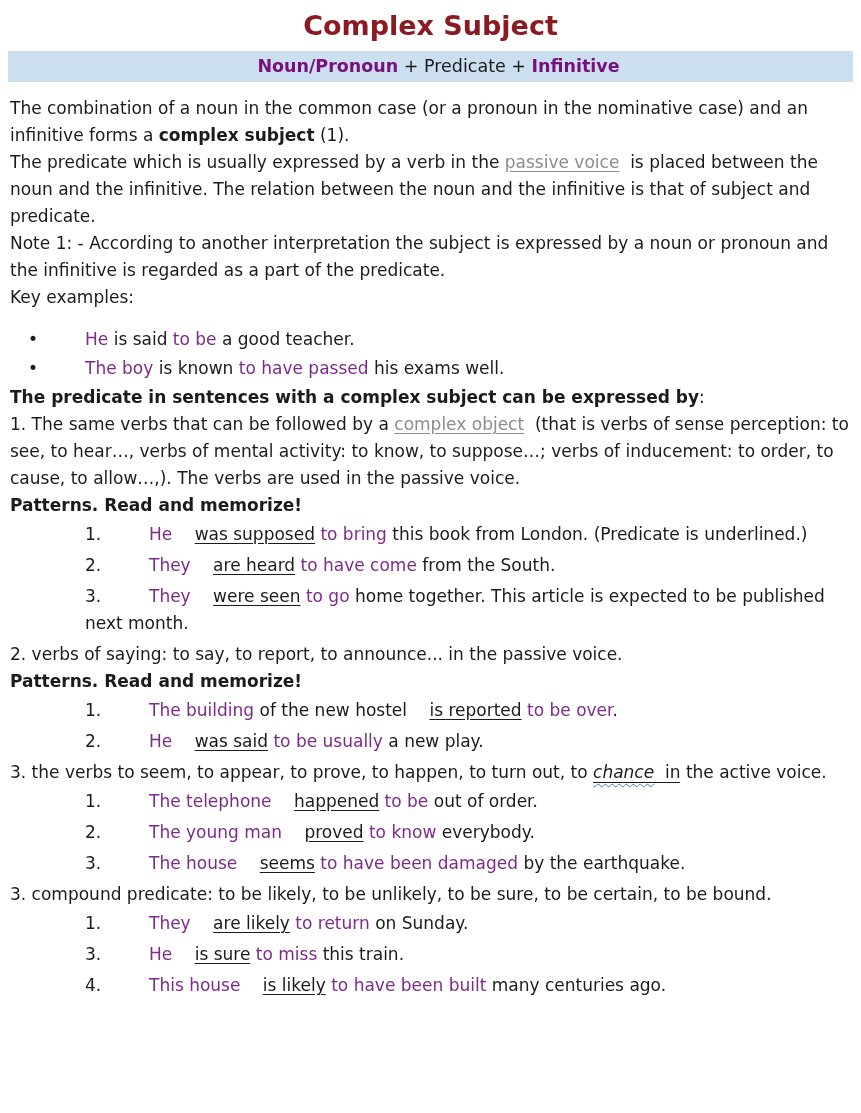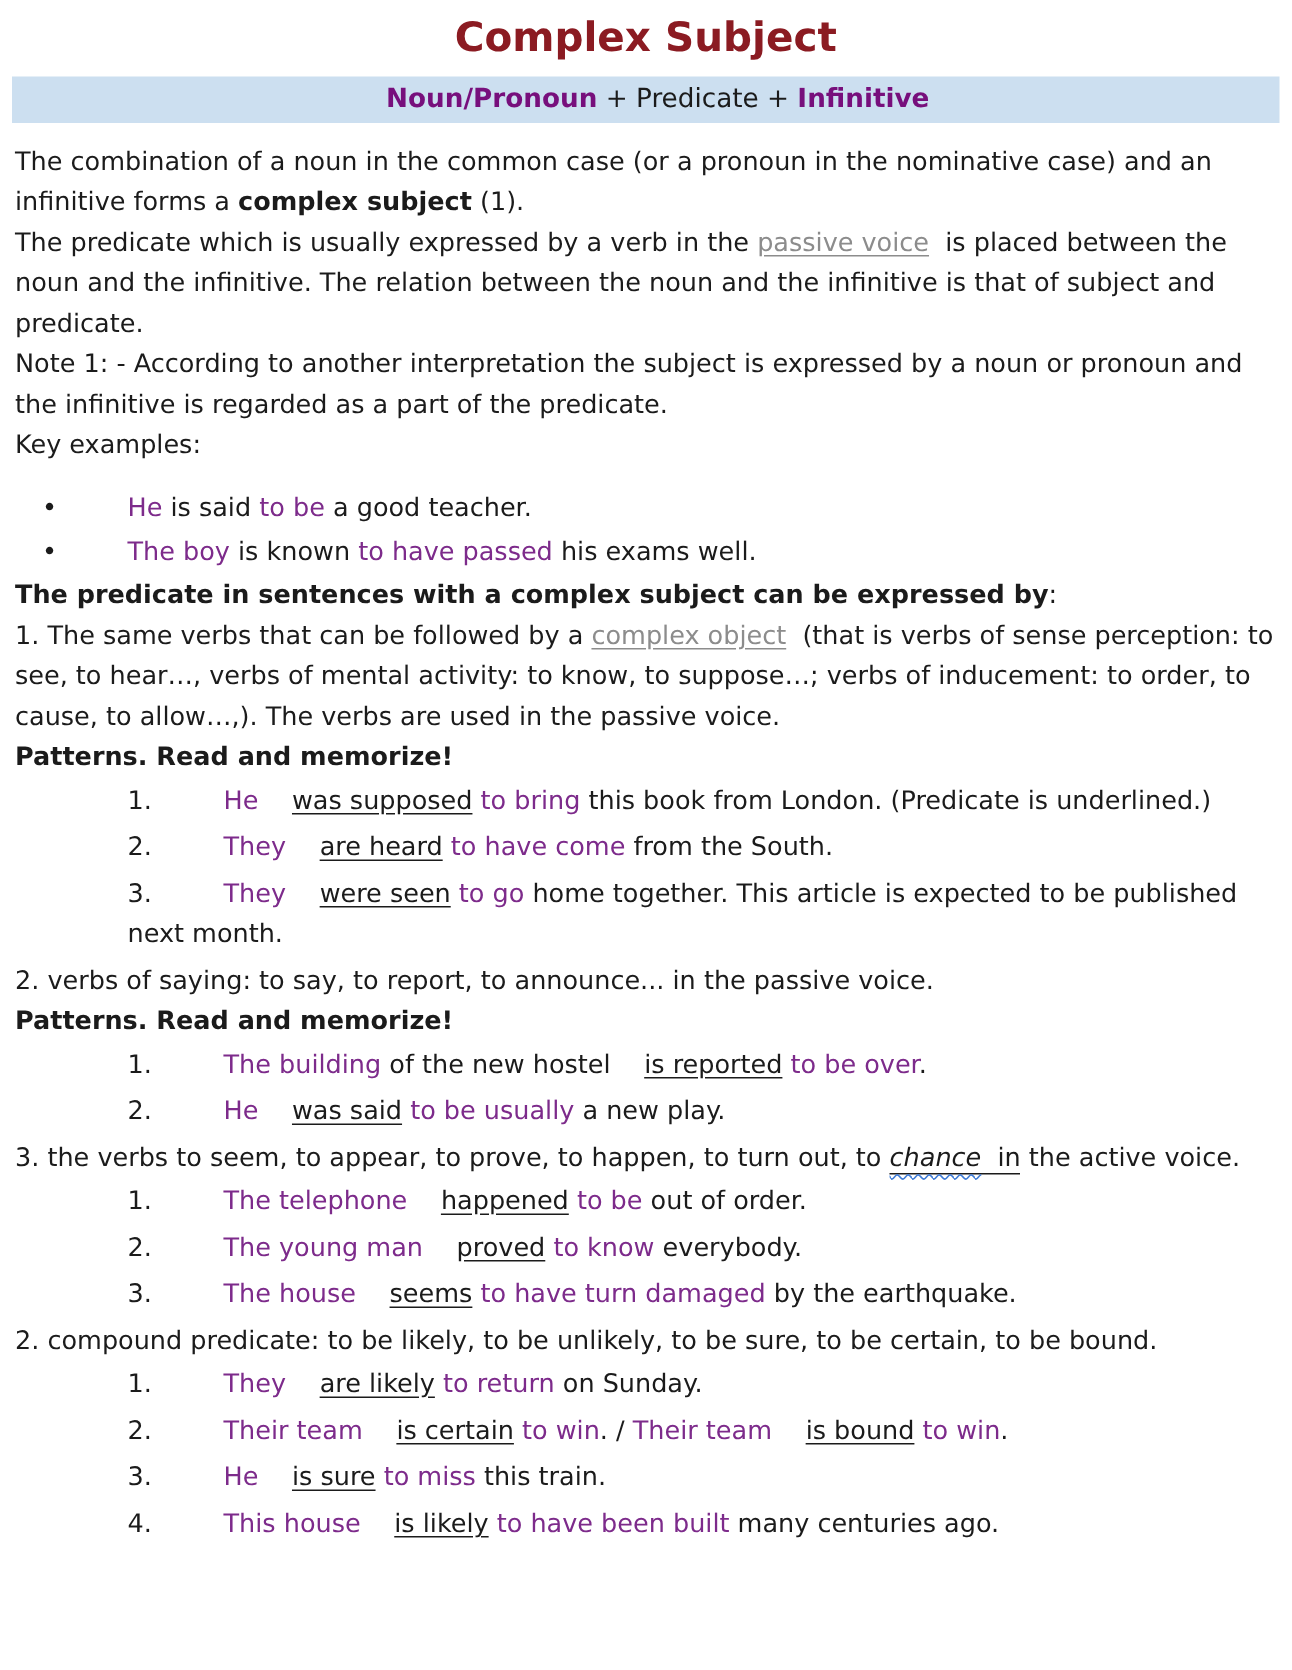--- a/index.html
+++ b/index.html
@@ -89,25 +89,24 @@
   <div class="nlist">
     <div class="nitem"><span class="num">1.</span><span class="pu">The building</span><span> of the new hostel </span><span class="ul">is reported</span><span> </span><span class="pu">to be over</span><span>.</span></div>
     <div class="nitem"><span class="num">2.</span><span class="pu">He</span><span> </span><span class="ul">was said</span><span> </span><span class="pu">to be usually</span><span> a new play.</span></div>
   </div>
 
   <p><span>3. the verbs </span><span class="it">to seem, to appear, to prove, to happen, to turn out, to </span><span class="chancewrap"><span class="wavy">chance</span><span>&nbsp; in</span></span><span> the active voice.</span></p>
 
   <div class="nlist">
     <div class="nitem"><span class="num">1.</span><span class="pu">The telephone</span><span> </span><span class="ul">happened</span><span> </span><span class="pu">to be</span><span> out of order.</span></div>
     <div class="nitem"><span class="num">2.</span><span class="pu">The young man</span><span> </span><span class="ul">proved</span><span> </span><span class="pu">to know</span><span> everybody.</span></div>
-    <div class="nitem"><span class="num">3.</span><span class="pu">The house</span><span> </span><span class="ul">seems</span><span> </span><span class="pu">to have turn damaged</span><span> by the earthquake.</span></div>
+    <div class="nitem"><span class="num">3.</span><span class="pu">The house</span><span> </span><span class="ul">seems</span><span> </span><span class="pu">to have been damaged</span><span> by the earthquake.</span></div>
   </div>
 
-  <p><span>2. compound predicate: </span><span class="it">to be likely, to be unlikely, to be sure, to be certain, to be bound</span><span>.</span></p>
+  <p><span>3. compound predicate: </span><span class="it">to be likely, to be unlikely, to be sure, to be certain, to be bound</span><span>.</span></p>
 
   <div class="nlist">
     <div class="nitem"><span class="num">1.</span><span class="pu">They</span><span> </span><span class="ul">are likely</span><span> </span><span class="pu">to return</span><span> on Sunday.</span></div>
-    <div class="nitem"><span class="num">2.</span><span class="pu">Their team</span><span> </span><span class="ul">is certain</span><span> </span><span class="pu">to win</span><span>. / </span><span class="pu">Their team</span><span> </span><span class="ul">is bound</span><span> </span><span class="pu">to win</span><span>.</span></div>
     <div class="nitem"><span class="num">3.</span><span class="pu">He</span><span> </span><span class="ul">is sure</span><span> </span><span class="pu">to miss</span><span> this train.</span></div>
     <div class="nitem"><span class="num">4.</span><span class="pu">This house</span><span> </span><span class="ul">is likely</span><span> </span><span class="pu">to have been built</span><span> many centuries ago.</span></div>
   </div>
 
 </div>
 
 </body></html>

